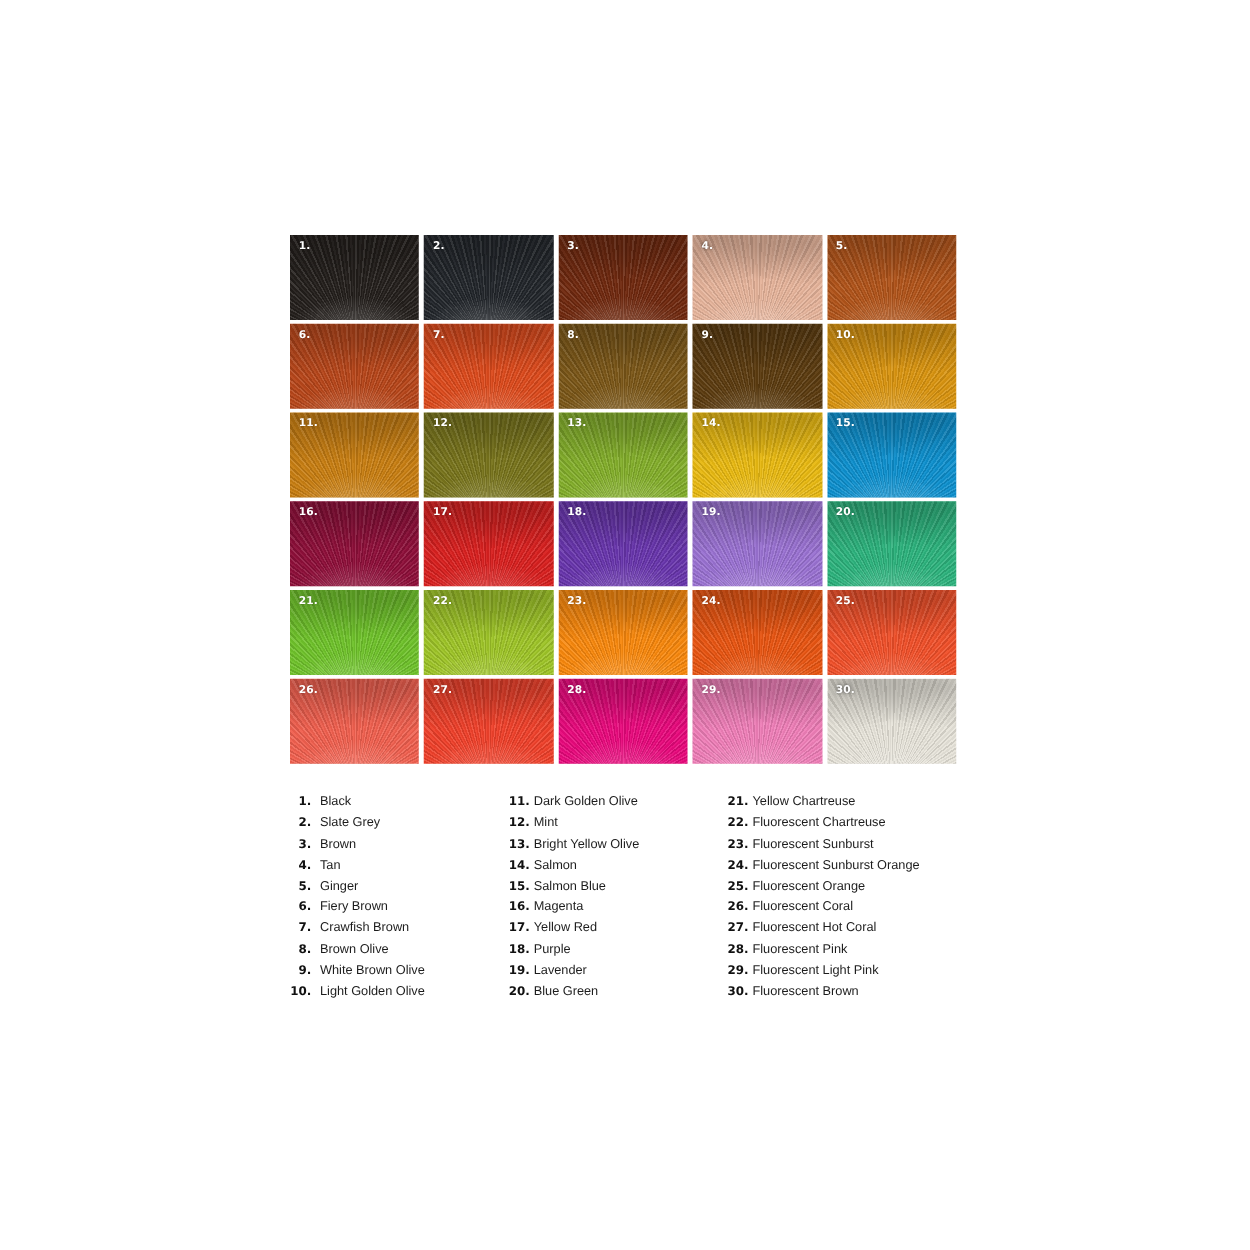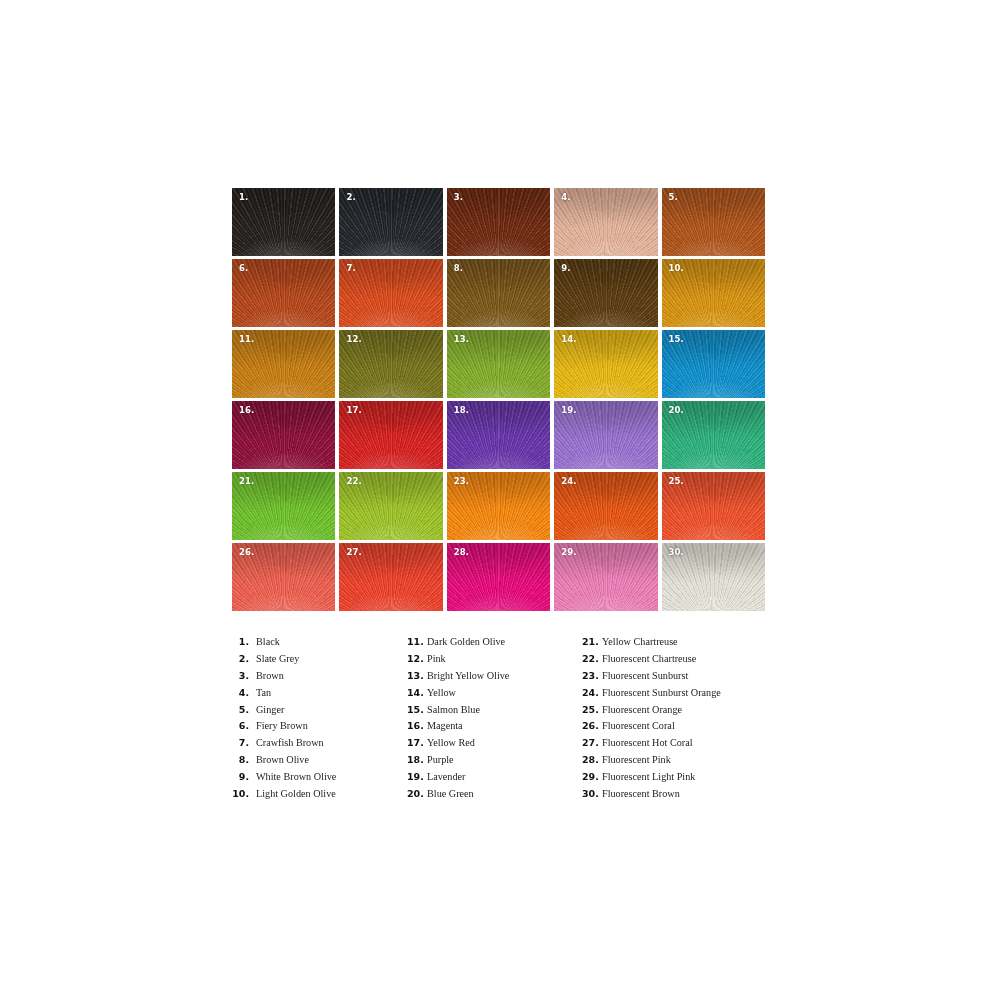--- a/index.html
+++ b/index.html
@@ -112,21 +112,21 @@
     font-family: "DejaVu Sans", sans-serif;
     font-weight: bold;
     font-size: 9.5px;
     text-align: right;
     width: 16px;
     margin-right: 4px;
     color: #111111;
     flex: 0 0 auto;
   }
   .legend-label {
-    font-family: Liberation Serif, serif;
+    font-family: Liberation Sans, sans-serif;
     font-size: 10.2px;
     color: #1c1c1c;
   }
   .legend-col.col-1 .legend-num { width: 17px; margin-right: 7px; }
   .legend-col.col-1 .legend-label { }
 </style>
 </head>
 <body>
 
 <div id="page">
@@ -265,29 +265,29 @@
           <span class="legend-label">Light Golden Olive</span>
         </div>
       </div>
       <div class="legend-col col-2">
         <div class="legend-item">
           <span class="legend-num">11.</span>
           <span class="legend-label">Dark Golden Olive</span>
         </div>
         <div class="legend-item">
           <span class="legend-num">12.</span>
-          <span class="legend-label">Pink</span>
+          <span class="legend-label">Mint</span>
         </div>
         <div class="legend-item">
           <span class="legend-num">13.</span>
           <span class="legend-label">Bright Yellow Olive</span>
         </div>
         <div class="legend-item">
           <span class="legend-num">14.</span>
-          <span class="legend-label">Yellow</span>
+          <span class="legend-label">Salmon</span>
         </div>
         <div class="legend-item">
           <span class="legend-num">15.</span>
           <span class="legend-label">Salmon Blue</span>
         </div>
         <div class="legend-item">
           <span class="legend-num">16.</span>
           <span class="legend-label">Magenta</span>
         </div>
         <div class="legend-item">

